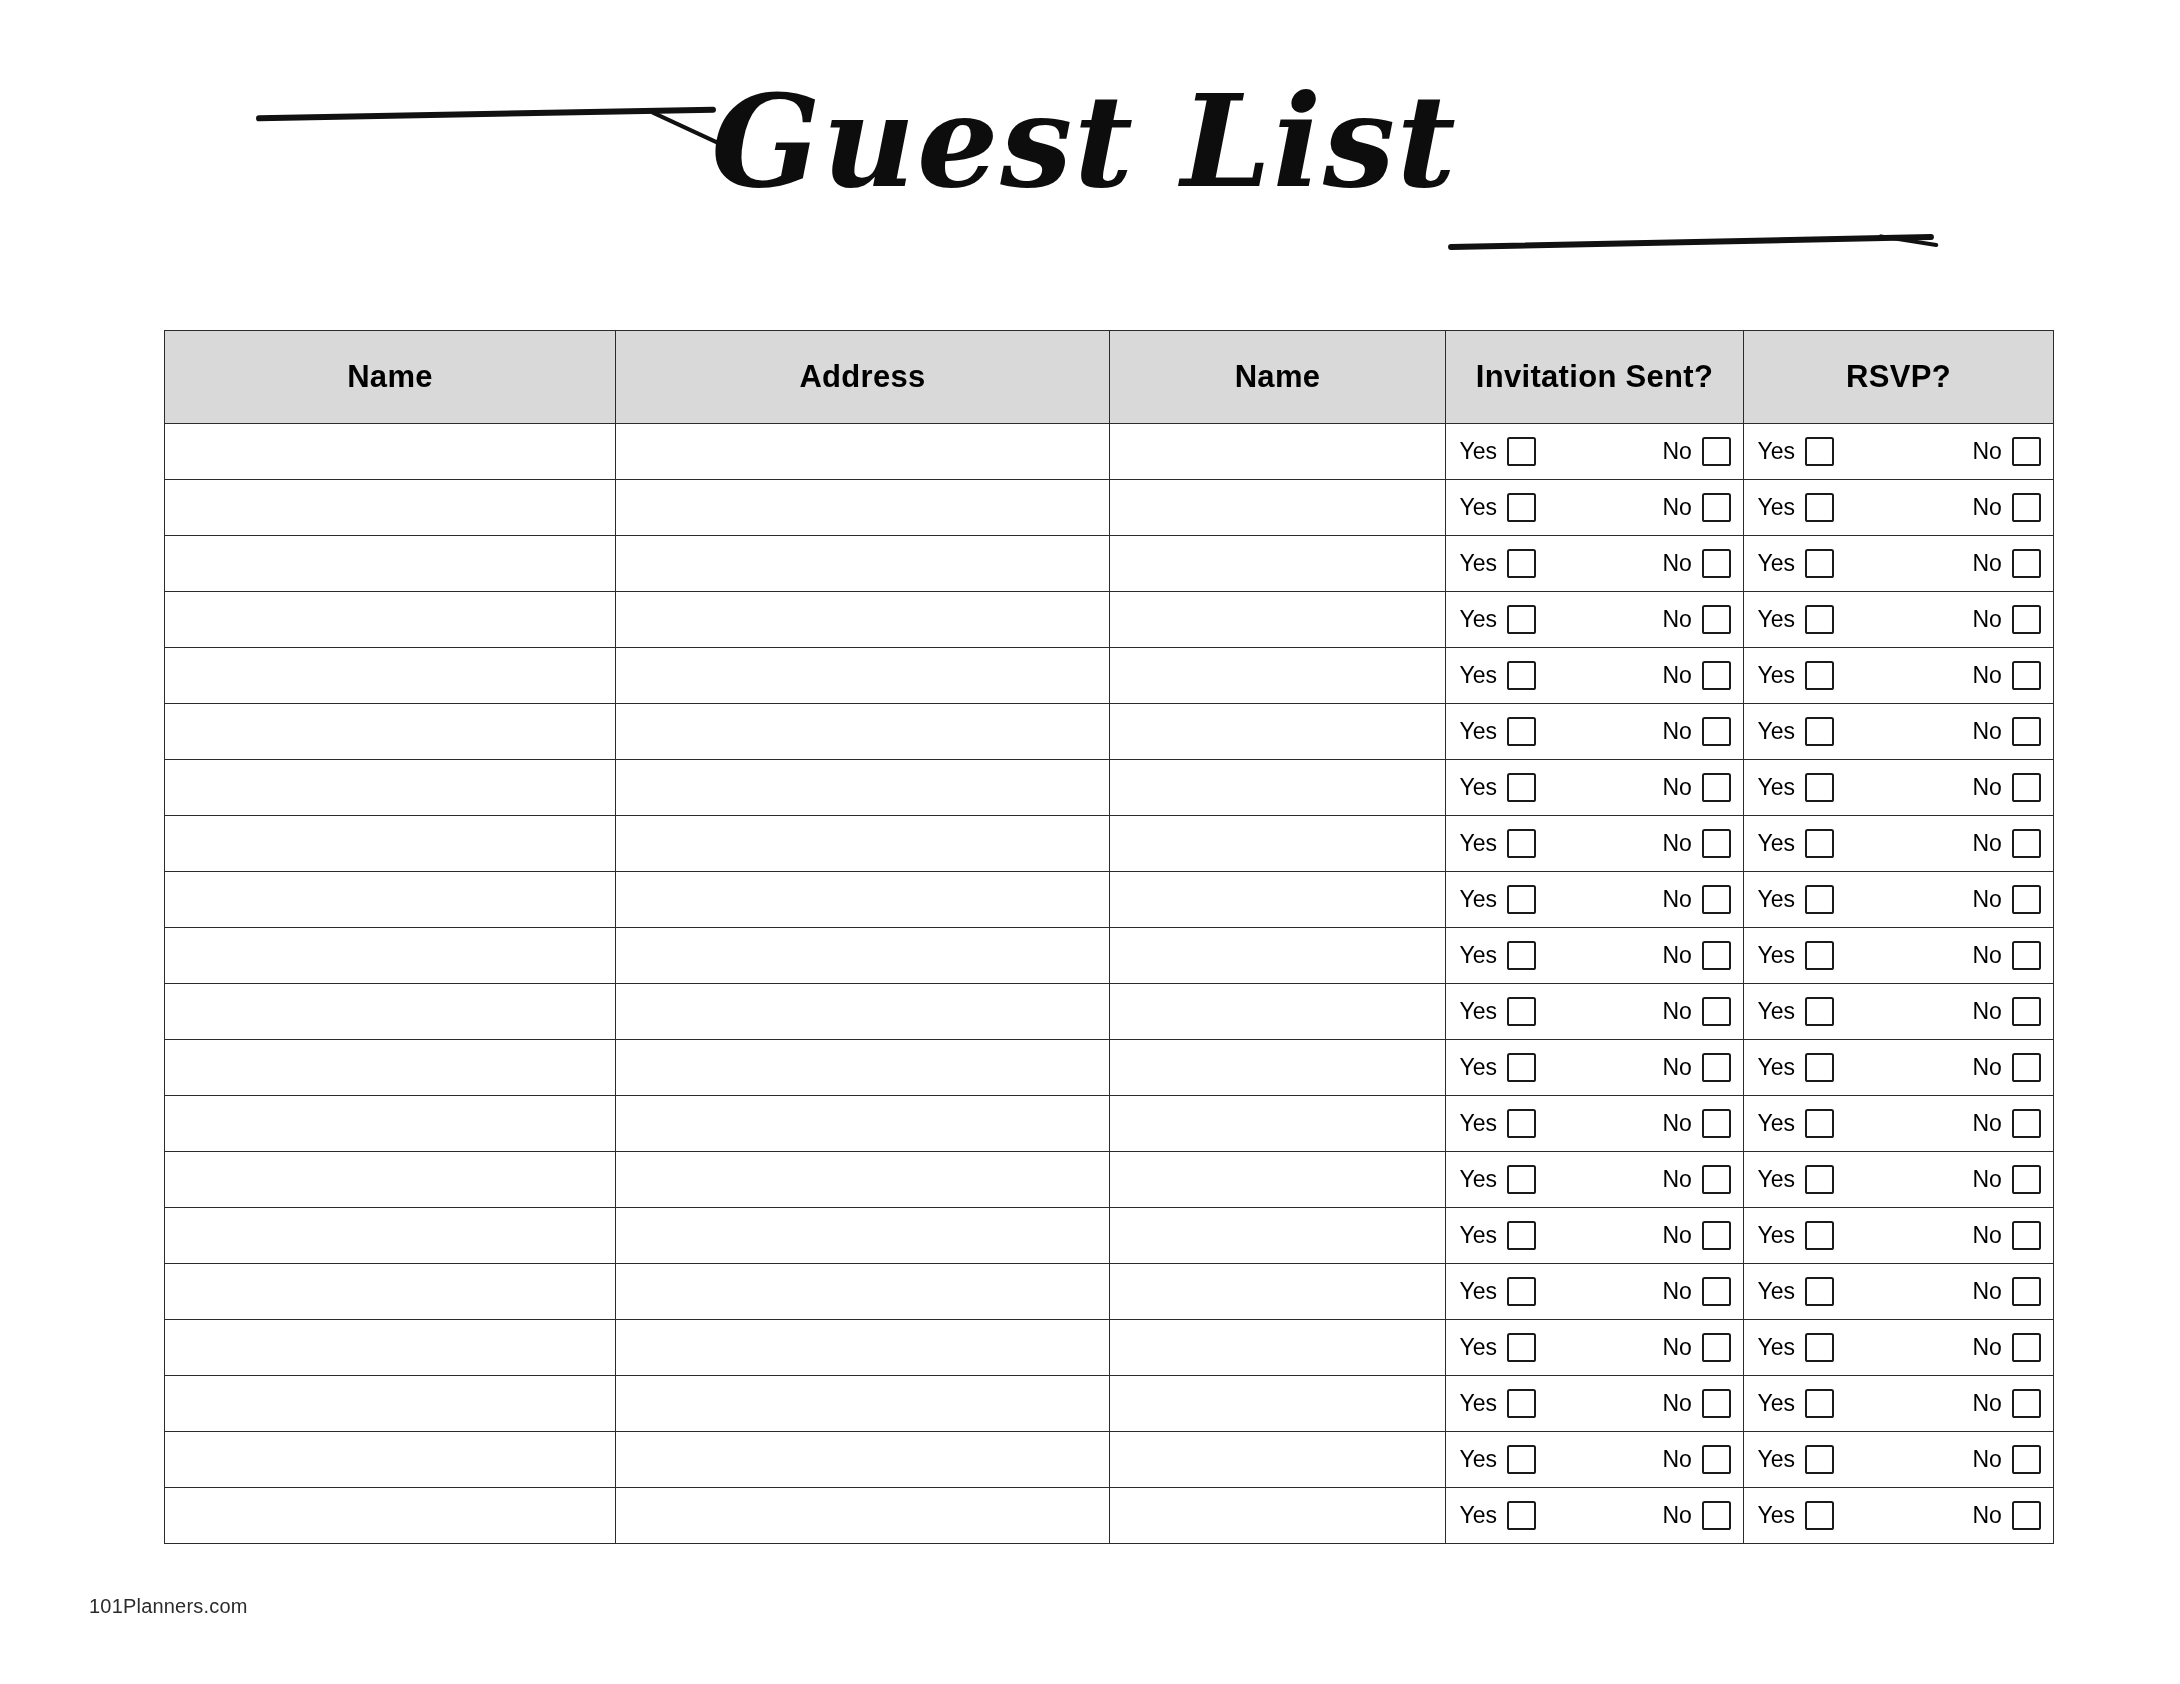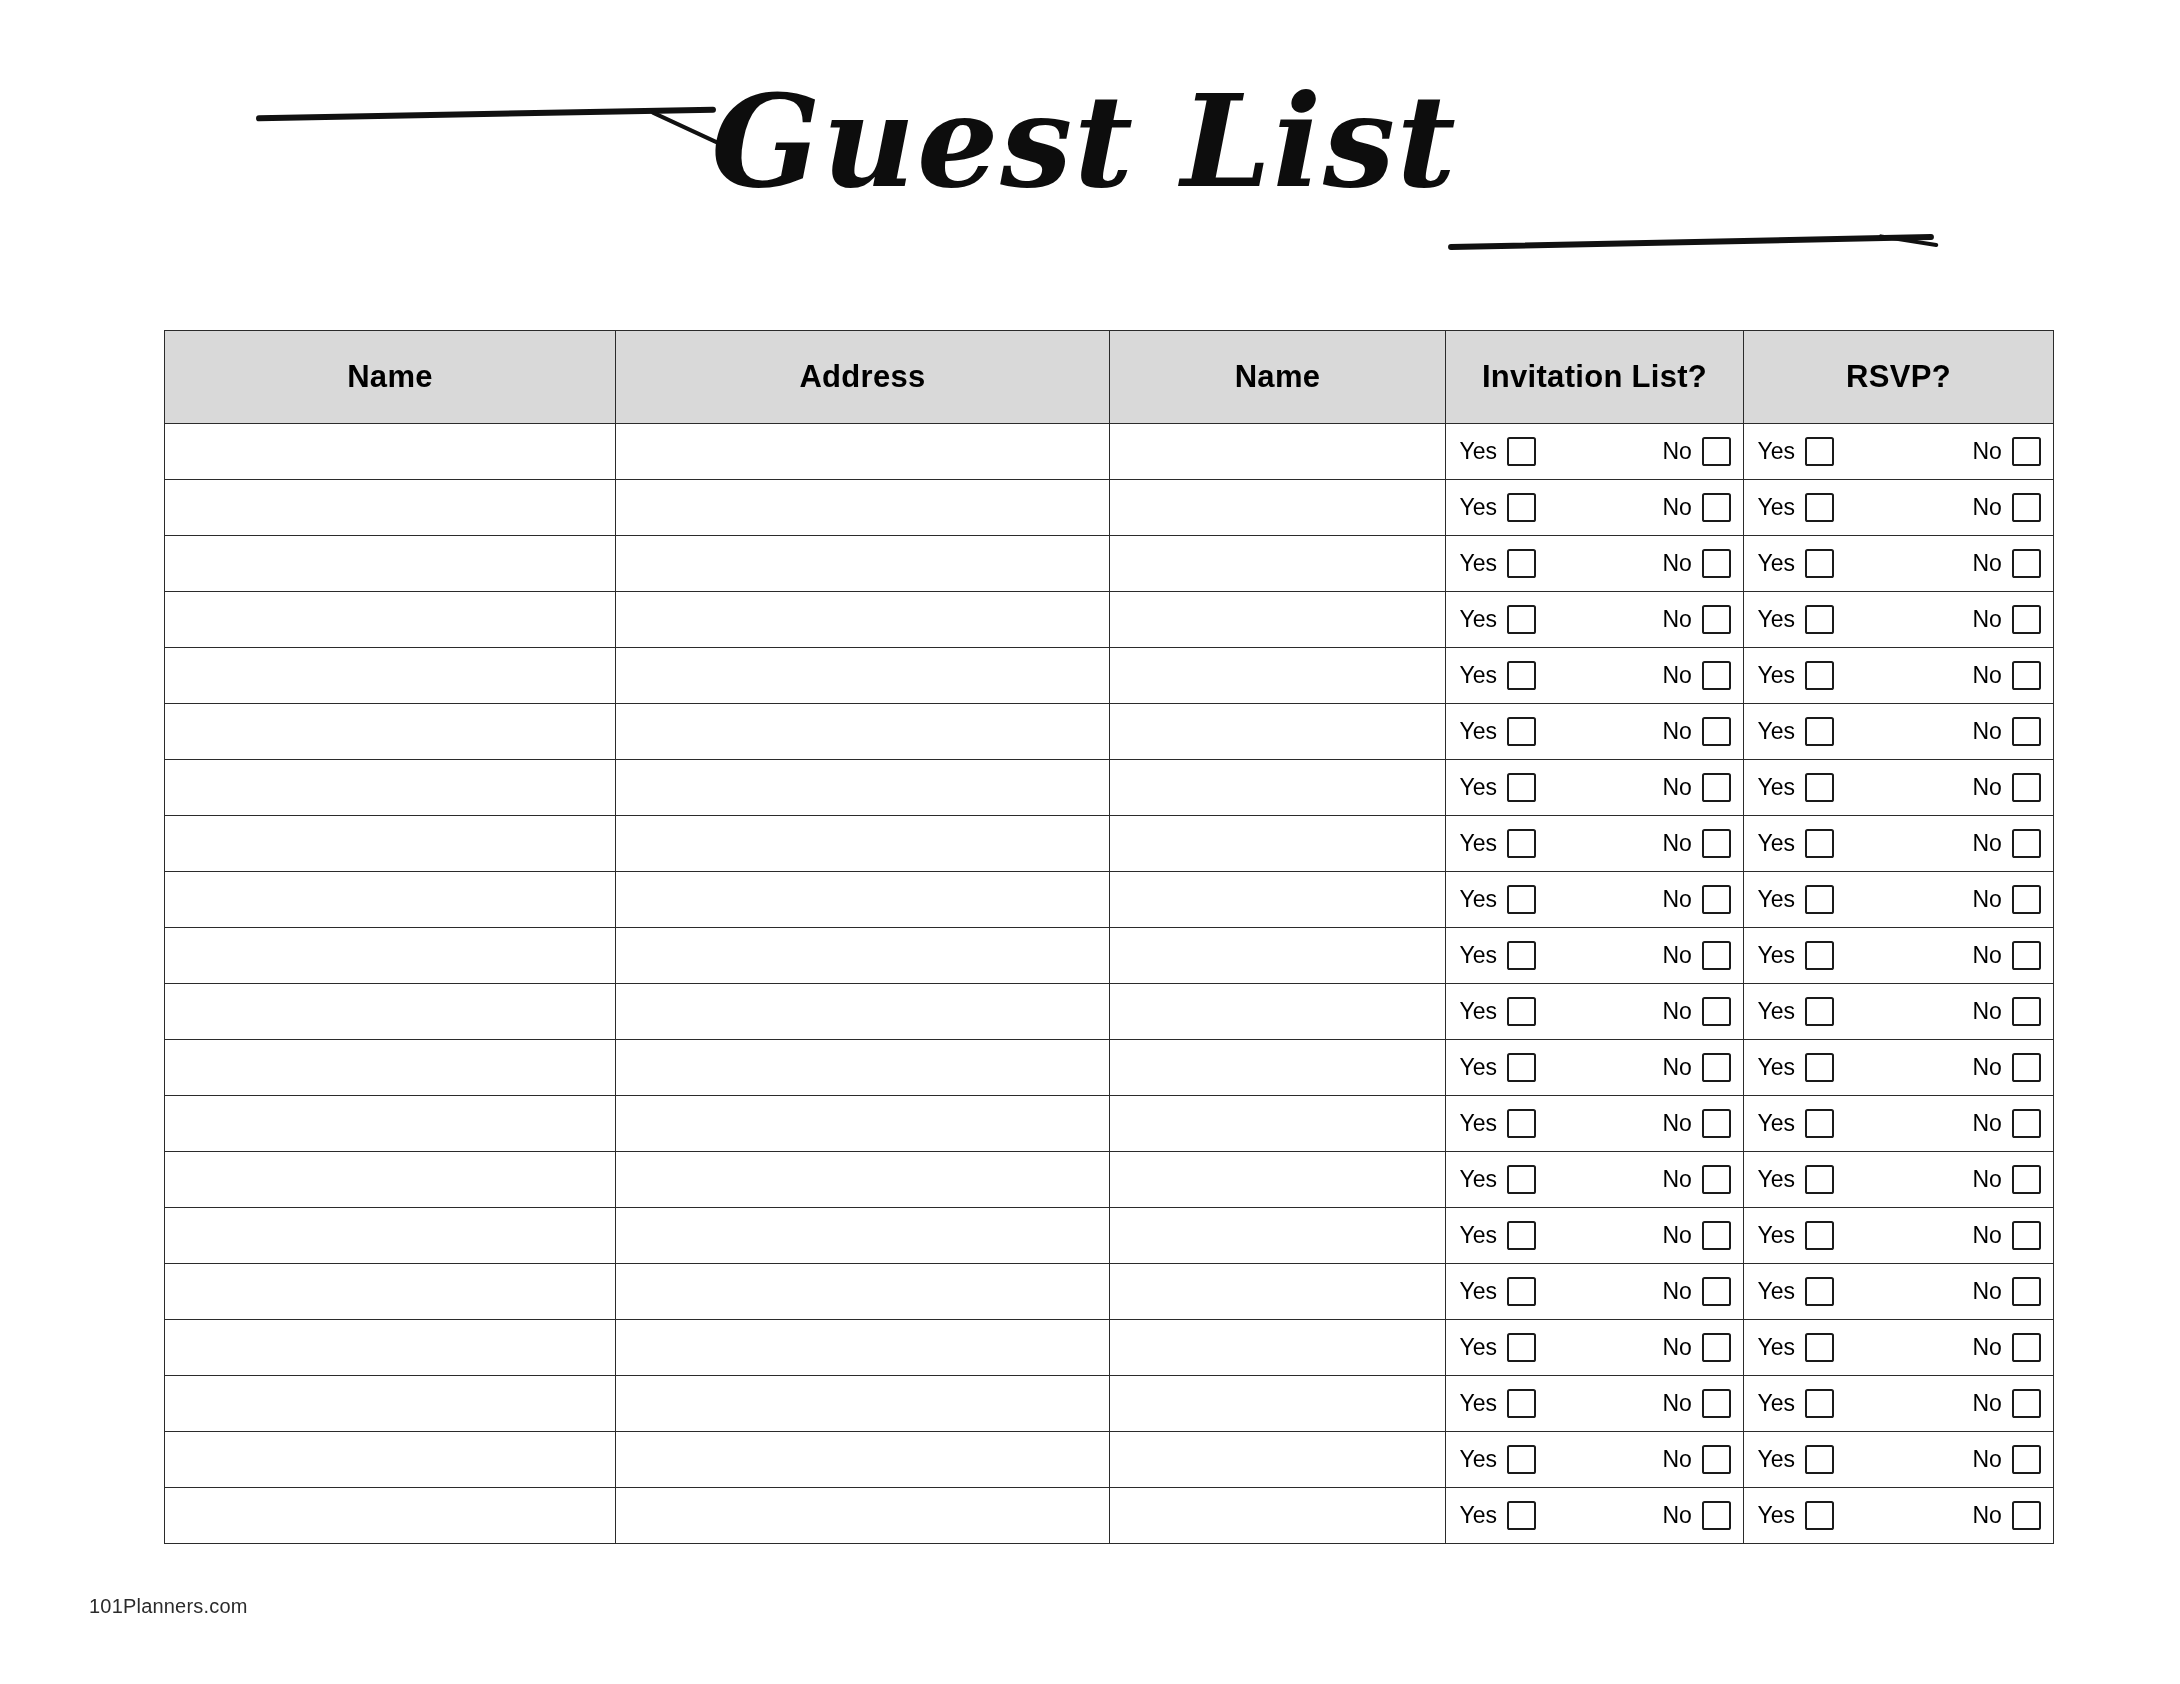--- a/index.html
+++ b/index.html
@@ -171,21 +171,21 @@
       <col class="col-address">
       <col class="col-phone">
       <col class="col-inv">
       <col class="col-rsvp">
     </colgroup>
     <thead>
       <tr>
         <th>Name</th>
         <th>Address</th>
         <th>Name</th>
-        <th>Invitation List?</th>
+        <th>Invitation Sent?</th>
         <th>RSVP?</th>
       </tr>
     </thead>
     <tbody id="table-body">
         <tr>
           <td class="blank"></td>
           <td class="blank"></td>
           <td class="blank"></td>
           <td class="choice">
             <div class="choice-inner">

